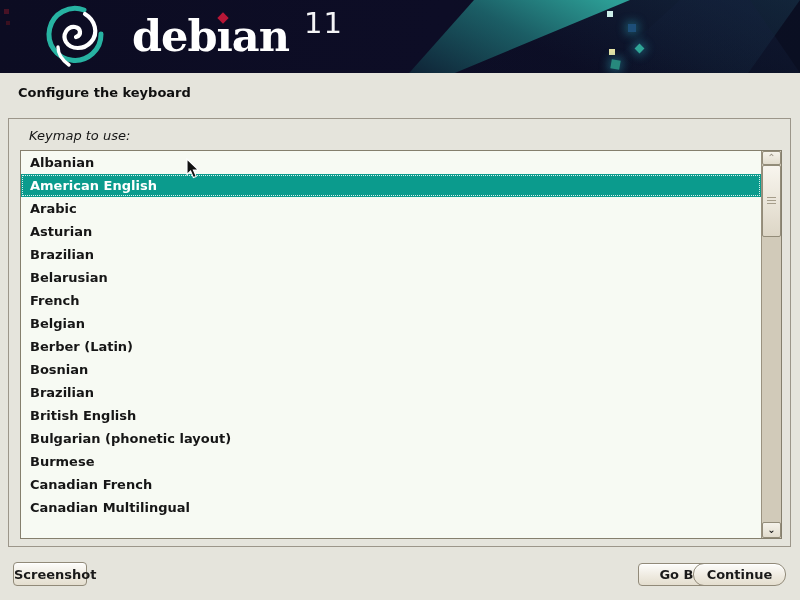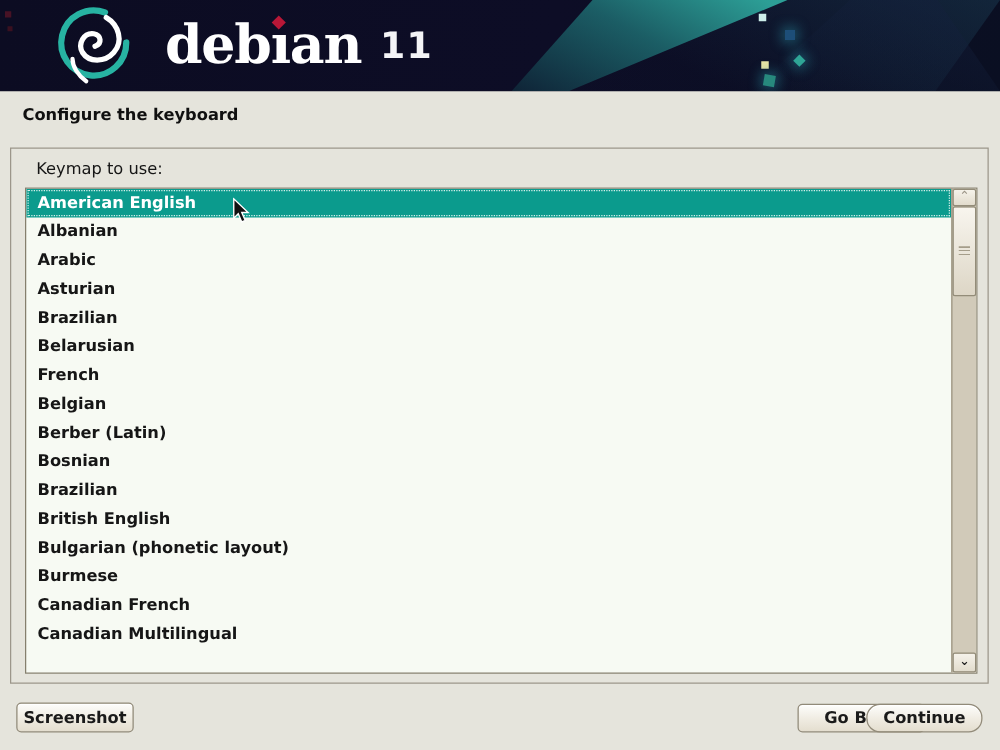--- a/index.html
+++ b/index.html
@@ -23,32 +23,32 @@
   .shape-dark{position:absolute;left:430px;top:0;width:370px;height:73px;
     background:linear-gradient(205deg,rgba(40,95,120,.28) 0%,rgba(12,24,46,.05) 70%);
     -webkit-clip-path:polygon(52% 0,100% 0,86% 100%,6% 100%);clip-path:polygon(52% 0,100% 0,86% 100%,6% 100%);}
   .shape-dark2{position:absolute;left:600px;top:0;width:200px;height:73px;
     background:linear-gradient(200deg,rgba(20,32,60,.55),rgba(10,14,32,0));
     -webkit-clip-path:polygon(40% 0,75% 0,100% 100%,0 100%);clip-path:polygon(40% 0,75% 0,100% 100%,0 100%);}
   .confetti{position:absolute;display:block;}
   .confetti.glow{box-shadow:0 0 9px 3px rgba(40,140,160,.45);}
 
   .logo{position:absolute;left:38px;top:3px;width:72px;height:68px;}
-  .wordmark{position:absolute;left:132px;top:6px;display:flex;align-items:center;}
+  .wordmark{position:absolute;left:132px;top:6px;display:flex;align-items:flex-start;}
   .brand{font-family:"DejaVu Serif","Liberation Serif",serif;font-weight:bold;font-size:43px;line-height:60px;color:#ffffff;letter-spacing:-1px;}
   .i-wrap{position:relative;}
   .i-dot{position:absolute;left:2px;top:3px;width:8px;height:8px;background:var(--diamond);transform:rotate(45deg);}
-  .version{font-size:29px;color:#f4f4f6;margin-left:15px;font-weight:bold;letter-spacing:1px;}
+  .version{font-size:29px;color:#f4f4f6;margin-left:15px;font-weight:normal;letter-spacing:1px;}
 
   
   .page-title{position:absolute;left:18px;top:85px;font-size:13px;font-weight:bold;color:#101010;}
 
   
   .frame{position:absolute;left:8px;top:118px;width:783px;height:429px;border:1px solid #9c968a;background:var(--page-bg);}
-  .frame-label{position:absolute;left:20px;top:9px;font-size:13px;color:#161616;}
+  .frame-label{position:absolute;left:20px;top:9px;font-size:13px;font-style:italic;color:#161616;}
 
   
   .listbox{position:absolute;left:11px;top:31px;width:762px;height:389px;border:1px solid #857f6d;background:var(--list-bg);display:flex;}
   .rows{width:742px;height:100%;overflow:hidden;}
   .row{height:23px;line-height:23px;padding-left:9px;font-size:13px;font-weight:bold;color:#161616;white-space:nowrap;}
   .row.selected{background:var(--accent);color:#ffffff;outline:1px dotted #d8efec;outline-offset:-2px;}
 
   
   .scrollbar{width:20px;height:100%;background:#d1cab9;border-left:1px solid #9a9280;position:relative;}
   .sb-btn{position:absolute;left:0;width:19px;text-align:center;background:linear-gradient(#f5f2ea,#e2dccd);border:1px solid #938c79;border-radius:2px;font-size:10px;line-height:12px;}
@@ -56,21 +56,21 @@
   .sb-down{bottom:0;height:16px;color:#1c1c1c;line-height:13px;font-weight:bold;}
   .sb-thumb{position:absolute;left:0;top:14px;width:19px;height:72px;background:linear-gradient(180deg,#f8f5ee,#ddd6c6);border:1px solid #938c79;border-radius:2px;}
   .sb-thumb::after{content:"";position:absolute;left:4px;top:31px;width:9px;height:8px;
     background:repeating-linear-gradient(#a59d8a 0 1px,transparent 1px 3px);}
 
   
   .btn{position:absolute;border:1px solid #918a79;border-radius:4px;
     background:linear-gradient(#fdfdfb,#efebe1 55%,#e4decf);
     font-family:"DejaVu Sans","Liberation Sans",sans-serif;font-size:13px;font-weight:bold;color:#1a1a1a;
     box-shadow:inset 0 1px 0 #ffffff;cursor:pointer;}
-  .btn-screenshot{left:13px;top:562px;width:94px;height:24px;}
+  .btn-screenshot{left:13px;top:562px;width:74px;height:24px;}
   .btn-goback{left:590px;top:563px;width:102px;height:23px;margin-left:48px;}
   .btn-continue{left:693px;top:563px;width:93px;height:23px;border-radius:11px;}
 
   
   .cursor{position:absolute;left:186px;top:158px;width:14px;height:21px;pointer-events:none;}
 </style>
 </head>
 <body>
 
 <div id="screen">
@@ -99,22 +99,22 @@
       <span class="confetti" style="left: 6px; top: 21px; width: 4px; height: 4px; background: rgb(58, 16, 32); transform: rotate(0deg);"></span>
     </div>
 
   <div class="page-title">Configure the keyboard</div>
 
   <div class="frame">
     <div class="frame-label">Keymap to use:</div>
 
     <div class="listbox">
       <div class="rows">
+          <div class="row">Albanian</div>
           <div class="row selected">American English</div>
-          <div class="row">Albanian</div>
           <div class="row">Arabic</div>
           <div class="row">Asturian</div>
           <div class="row">Brazilian</div>
           <div class="row">Belarusian</div>
           <div class="row">French</div>
           <div class="row">Belgian</div>
           <div class="row">Berber (Latin)</div>
           <div class="row">Bosnian</div>
           <div class="row">Brazilian</div>
           <div class="row">British English</div>

